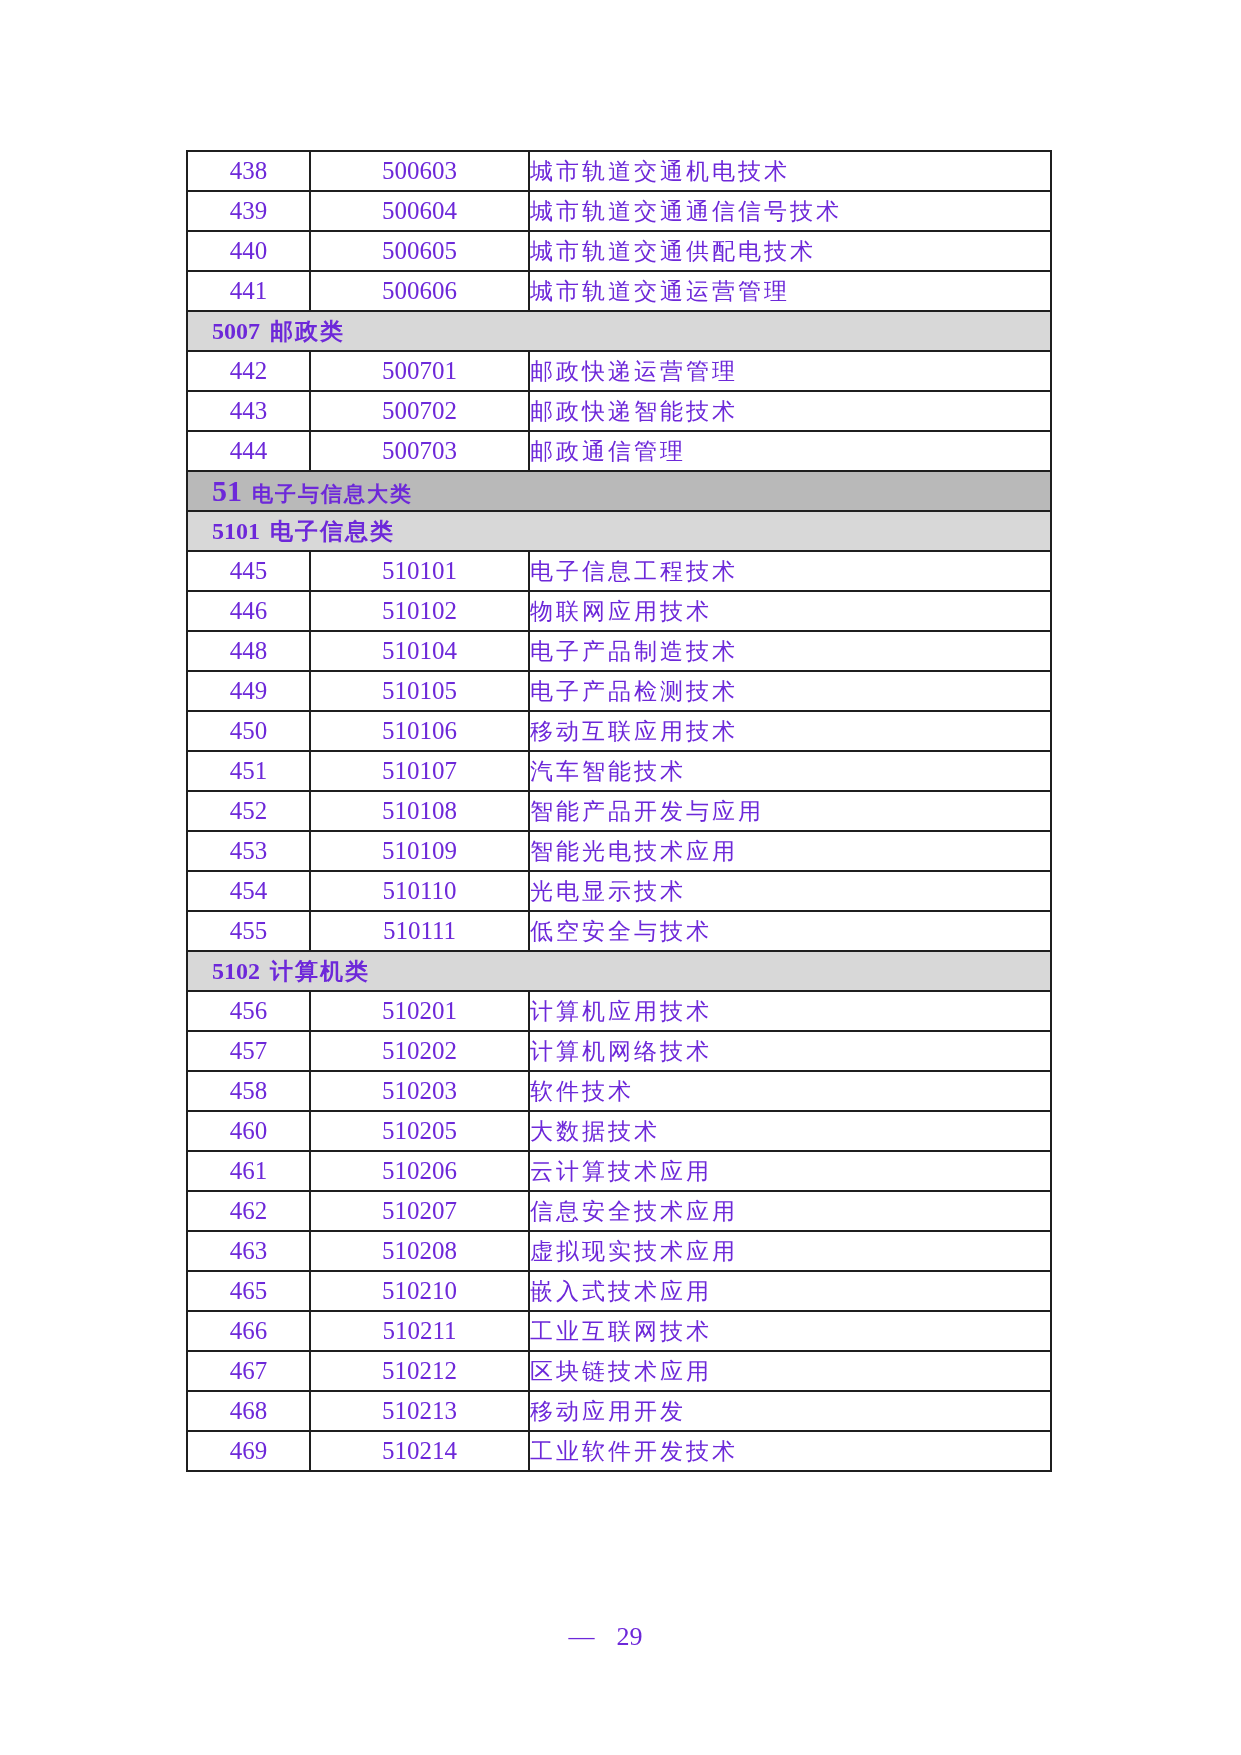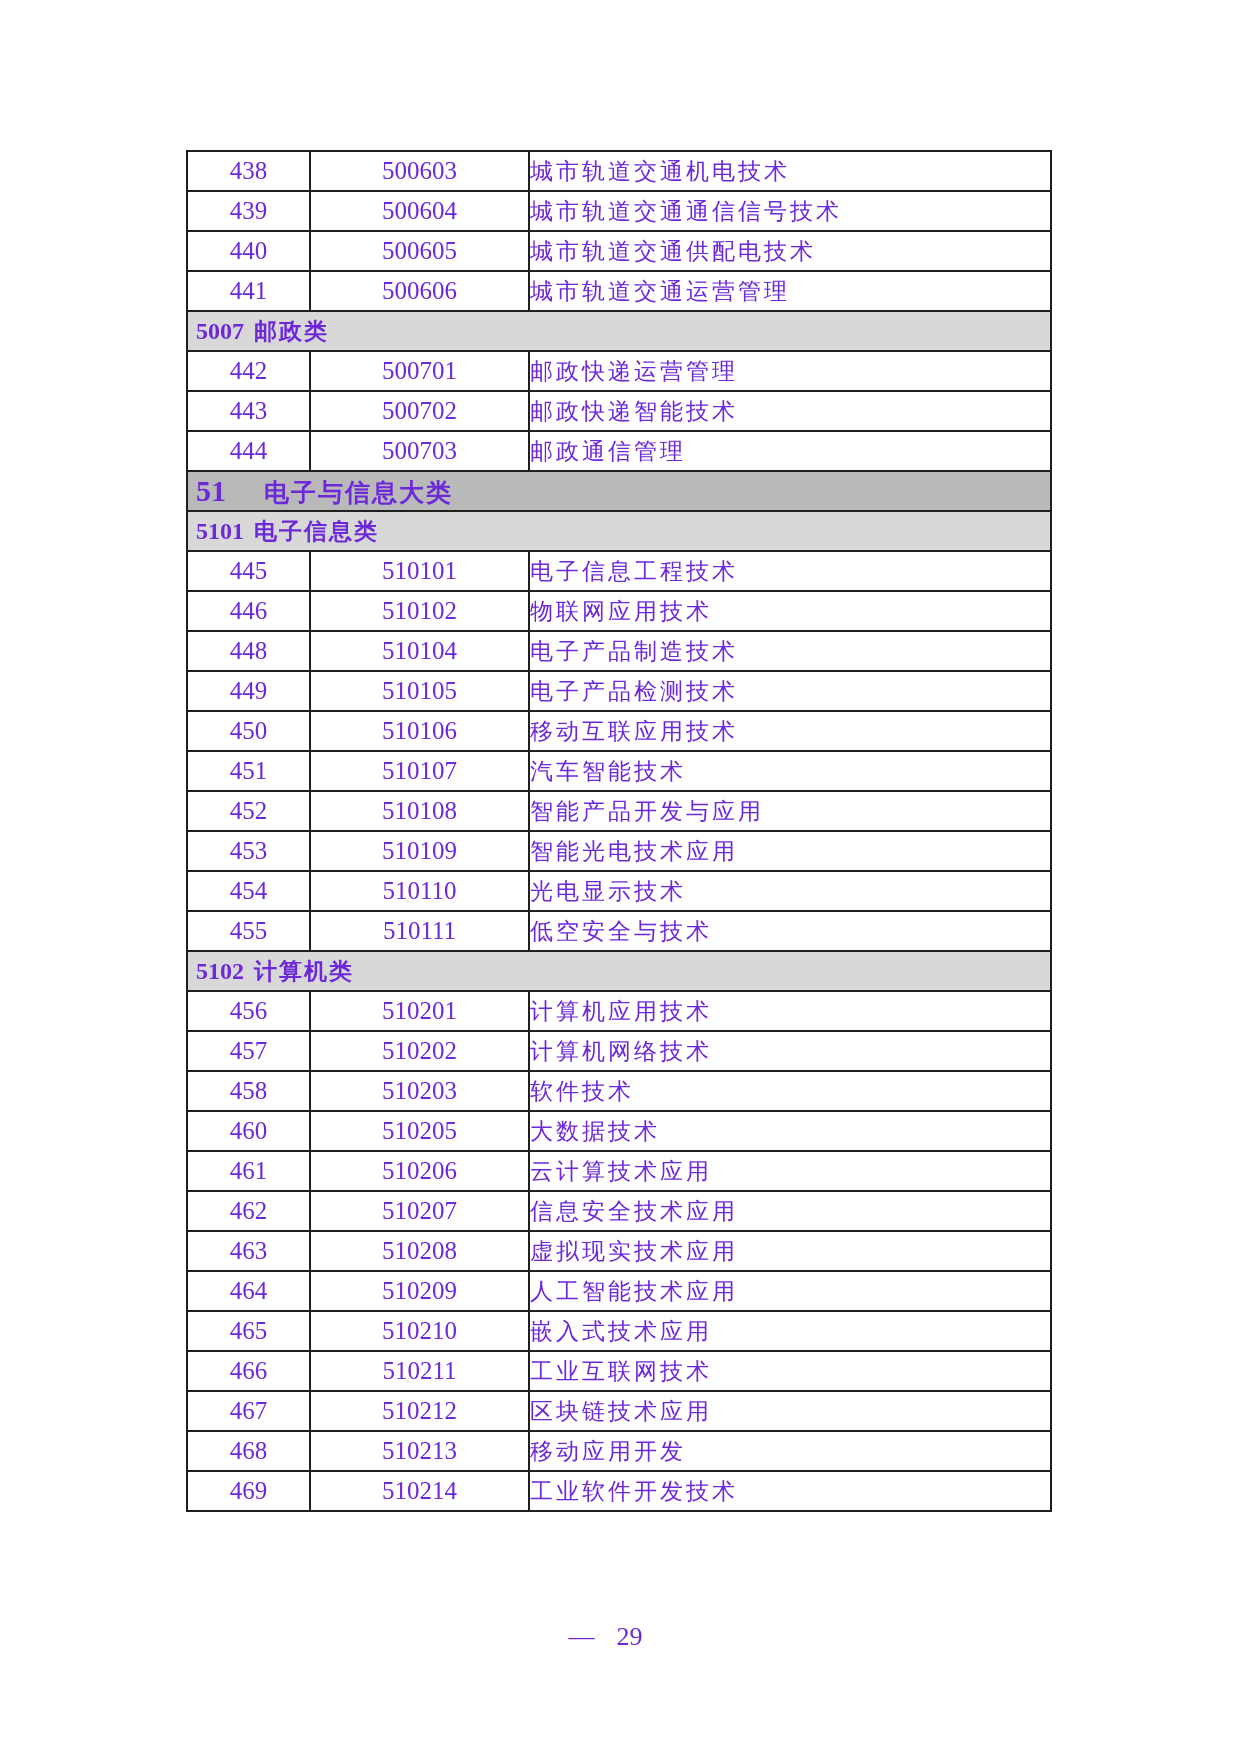--- a/index.html
+++ b/index.html
@@ -41,21 +41,21 @@
     font-size: 25px;
   }
   td.cell-name {
     text-align: left;
     padding-left: 10px;
     font-size: 23px;
     letter-spacing: 3px;
   }
   tr.row-section td {
     background: #d8d8d8;
-    padding-left: 8px;
+    padding-left: 24px;
     text-align: left;
   }
   tr.row-section .sec-code {
     font-weight: bold;
     font-size: 24px;
     font-family: "Liberation Serif", "DejaVu Serif", serif;
     margin-right: 10px;
   }
   tr.row-section .sec-title {
     font-weight: bold;
@@ -63,24 +63,23 @@
     letter-spacing: 2px;
     font-family: "Liberation Serif", "DejaVu Serif", serif;
   }
   tr.row-section-major td {
     background: #b9b9b9;
   }
   tr.row-section-major .sec-code {
     font-size: 30px;
   }
   tr.row-section-major .sec-title {
-    font-size: 25px;
+    font-size: 21px;
     letter-spacing: 2px;
     font-family: Liberation Serif, serif;
-    margin-left: 28px;
   }
   .page-footer {
     position: absolute;
     top: 1622px;
     left: 0;
     width: 100%;
     text-align: center;
     transform: translateX(-15px);
     font-size: 26px;
     font-family: "Liberation Serif", "DejaVu Serif", serif;
@@ -228,25 +227,20 @@
           <td class="cell-seq">462</td>
           <td class="cell-code">510207</td>
           <td class="cell-name">信息安全技术应用</td>
         </tr>
         <tr class="row-data">
           <td class="cell-seq">463</td>
           <td class="cell-code">510208</td>
           <td class="cell-name">虚拟现实技术应用</td>
         </tr>
         <tr class="row-data">
-          <td class="cell-seq">464</td>
-          <td class="cell-code">510209</td>
-          <td class="cell-name">人工智能技术应用</td>
-        </tr>
-        <tr class="row-data">
           <td class="cell-seq">465</td>
           <td class="cell-code">510210</td>
           <td class="cell-name">嵌入式技术应用</td>
         </tr>
         <tr class="row-data">
           <td class="cell-seq">466</td>
           <td class="cell-code">510211</td>
           <td class="cell-name">工业互联网技术</td>
         </tr>
         <tr class="row-data">

